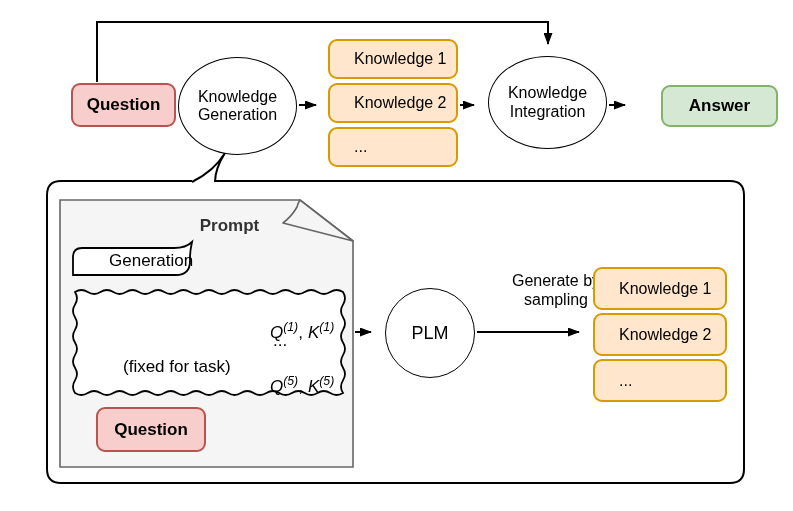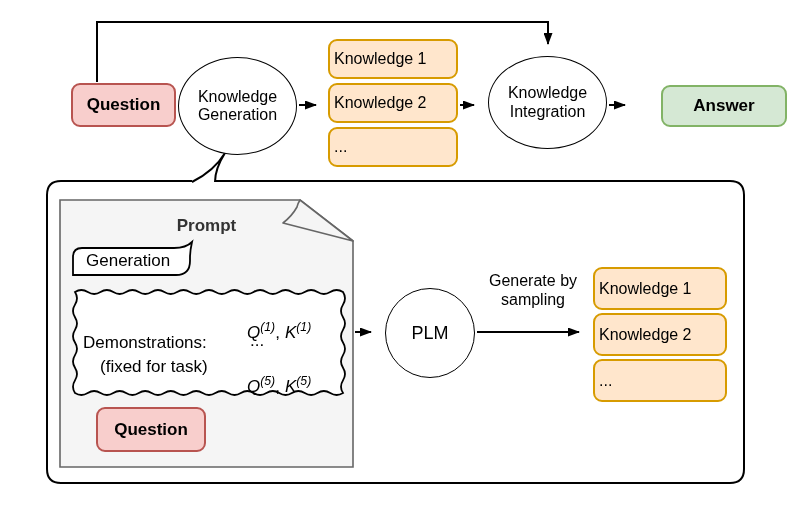--- a/index.html
+++ b/index.html
@@ -6,25 +6,25 @@
   #canvas{position:relative;width:793px;height:511px;background:#fff;
     font-family:"Liberation Sans",sans-serif;color:#000;overflow:hidden;}
   #wires{position:absolute;left:0;top:0;width:793px;height:511px;}
   .box{position:absolute;box-sizing:border-box;border:2px solid #000;border-radius:9px;
     display:flex;align-items:center;background:#fff;font-size:16px;}
   .center{justify-content:center;text-align:center;}
   .bold{font-weight:bold;font-size:17px;margin-left:24px;}
   .pink{background:#f8cecc;border-color:#b85450;}
   .orange{background:#ffe6cc;border-color:#d79b00;}
   .green{background:#d5e8d4;border-color:#82b366;}
-  .kbox{padding-left:4px;}
+  .kbox{padding-left:24px;}
   .ellipse{position:absolute;box-sizing:border-box;border:1px solid #000000;border-radius:50%;
     background:#fff;display:flex;align-items:center;justify-content:center;
     text-align:center;white-space:pre-line;font-size:16px;line-height:1.15;}
-  .label{position:absolute;white-space:pre-line;}
+  .label{position:absolute;white-space:pre-line;padding-left:23px;}
   .prompt-title{font-weight:bold;font-size:17px;color:#333;text-align:center;}
   .demo-text{font-size:17px;}
   .qk{font-size:17px;}
   .qk i{font-style:italic;}
   .qk sup{font-size:0.72em;font-style:italic;}
   .qk .sep{margin-right:5px;}
   .gen-label{font-size:16px;text-align:center;line-height:1.2;}
 </style>
 </head>
 <body>
@@ -63,27 +63,26 @@
   <div class="ellipse" style="left:178px;top:57px;width:119px;height:98px">Knowledge
 Generation</div>
 
   <div class="box orange kbox" style="left:328px;top:39px;width:130px;height:40px">Knowledge 1</div>
   <div class="box orange kbox" style="left:328px;top:83px;width:130px;height:40px">Knowledge 2</div>
   <div class="box orange kbox" style="left:328px;top:127px;width:130px;height:40px">...</div>
 
   <div class="ellipse" style="left:488px;top:56px;width:119px;height:93px">Knowledge
 Integration</div>
 
-  <div class="box green bold center" style="left:637px;top:85px;width:126px;height:42px">Answer</div>
+  <div class="box green bold center" style="left:637px;top:85px;width:117px;height:42px">Answer</div>
 
   <div class="label prompt-title" style="left:60px;top:216px;width:293px">Prompt</div>
 
   <div class="label" style="left:86px;top:251px;font-size:17px">Generation</div>
 
-  <div class="label demo-text" style="left:83px;top:333px">Demonstrations:</div>
   <div class="label demo-text" style="left:100px;top:357px">(fixed for task)</div>
 
   <div class="label qk" style="left:247px;top:300px">
     <i>Q</i><sup>(1)</sup><span class="sep">,</span><i>K</i><sup>(1)</sup>
   </div>
   <div class="label demo-text" style="left:250px;top:331px">...</div>
   <div class="label qk" style="left:247px;top:354px">
     <i>Q</i><sup>(5)</sup><span class="sep">,</span><i>K</i><sup>(5)</sup>
   </div>
 

